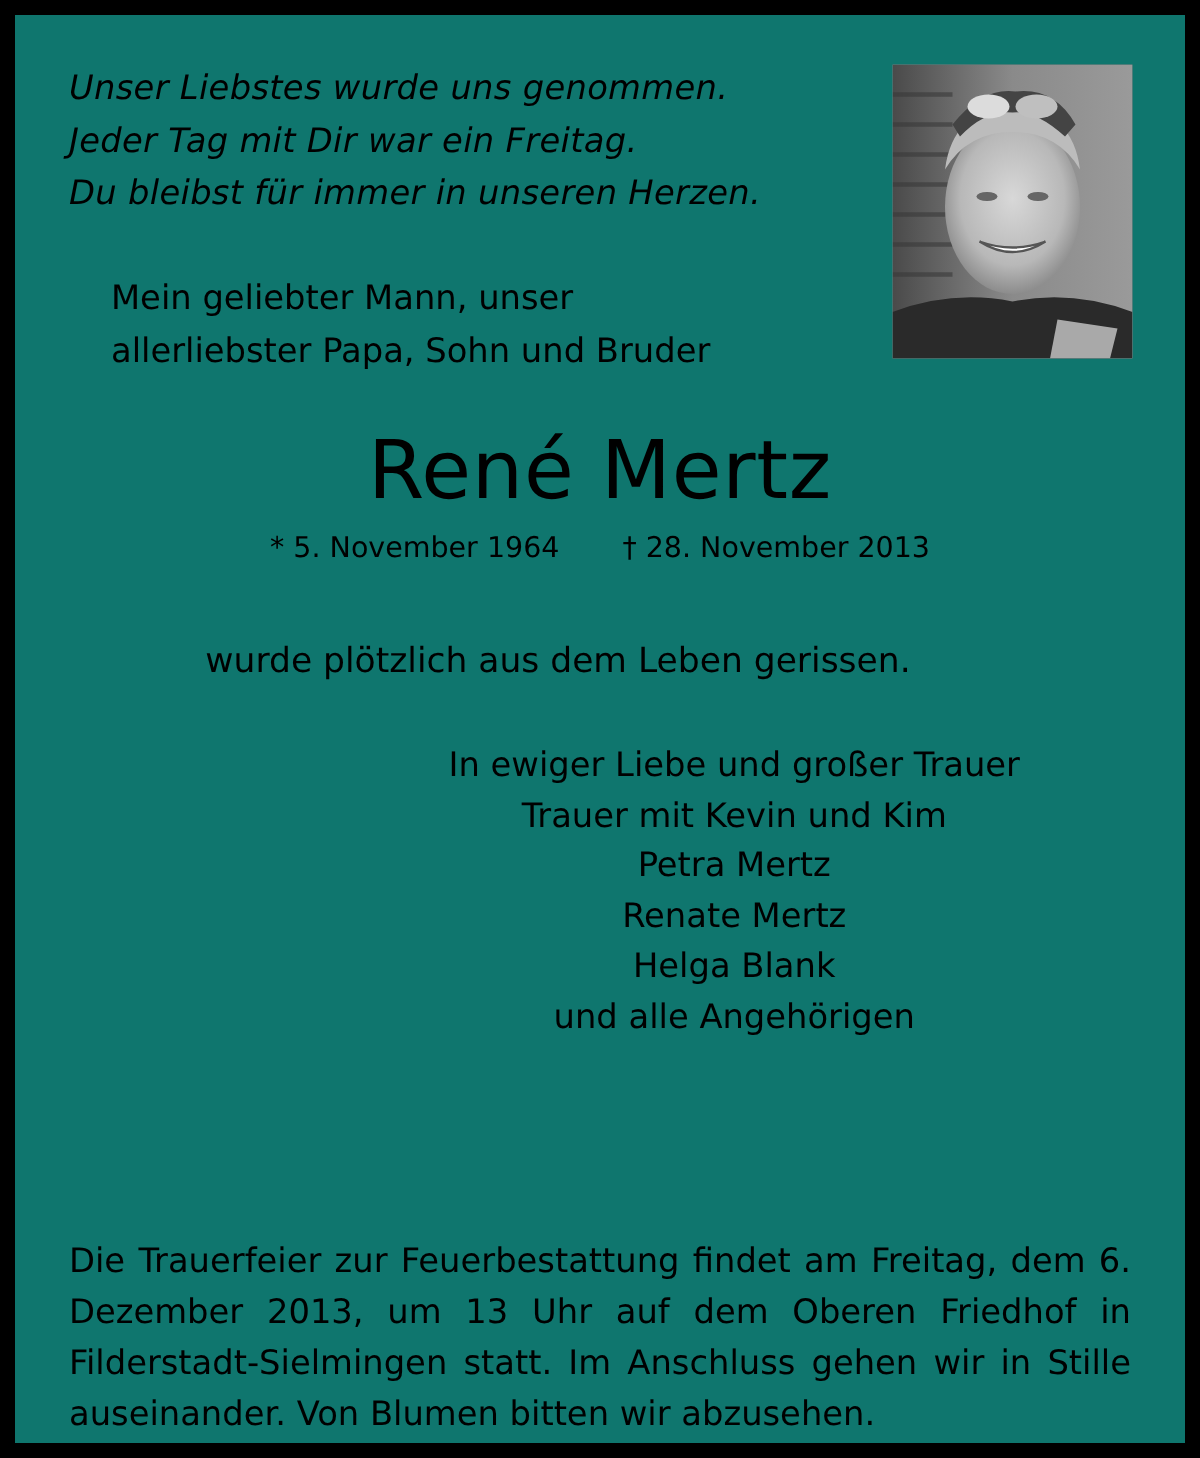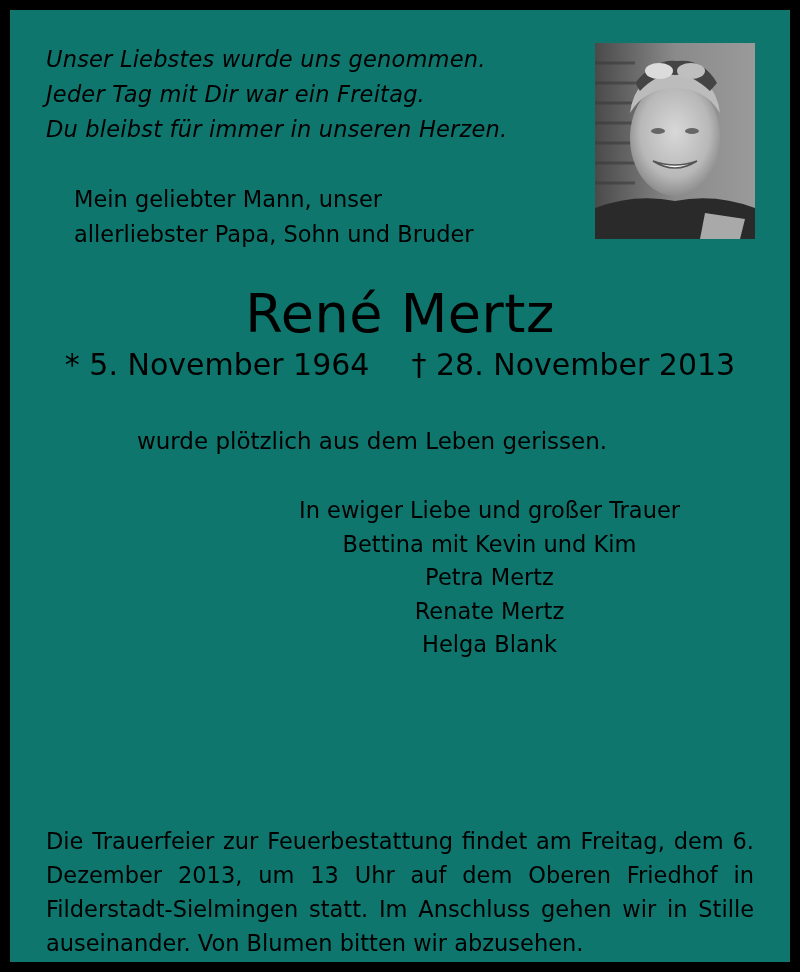--- a/index.html
+++ b/index.html
@@ -3,21 +3,21 @@
 <meta charset="utf-8">
 <style>
   html,body{margin:0;padding:0;background:#fff;}
   body{width:800px;height:972px;overflow:hidden;}
   .frame{position:absolute;left:0;top:0;width:780px;height:952px;border:10px solid #000;background:#0f766e;}
   .txt{position:absolute;font-family:"DejaVu Sans",sans-serif;color:#000;white-space:nowrap;}
   .verse{left:36px;top:32px;font-size:22.5px;font-style:italic;line-height:35px;letter-spacing:0.2px;}
   .intro{left:36px;top:172px;font-size:22.5px;line-height:35px;margin-left:28px;}
   .photo{position:absolute;left:585px;top:33px;width:160px;height:196px;overflow:hidden;background:#7a7a7a;}
   .name{left:0;width:780px;top:272px;text-align:center;font-size:54px;font-weight:normal;line-height:64px;letter-spacing:0.5px;}
-  .dates{left:0;width:780px;top:340px;text-align:center;font-size:30px;line-height:30px;}
+  .dates{left:0;width:780px;top:340px;text-align:center;font-size:19px;line-height:30px;}
   .dates .gap{display:inline-block;width:42px;}
   .sudden{left:0;width:724px;top:416px;text-align:center;font-size:23px;line-height:30px;}
   .mourners{left:289px;top:484px;font-size:22.5px;line-height:33.5px;text-align:center;}
   .paw{display:inline-block;vertical-align:-3px;margin-left:4px;}
   .funeral{left:36px;top:775px;width:708px;font-size:22.5px;line-height:34px;white-space:normal;text-align:justify;margin-top:39px;}
 </style>
 </head>
 <body>
 
 <div class="frame">
@@ -73,21 +73,22 @@
   <div class="txt name">René Mertz</div>
 
   <div class="txt dates">
     <span>* 5. November 1964</span><span class="gap"></span><span>† 28. November 2013</span>
   </div>
 
   <div class="txt sudden">wurde plötzlich aus dem Leben gerissen.</div>
 
   <div class="txt mourners">
     <div>In ewiger Liebe und großer Trauer</div>
-    <div>Bettina mit Kevin und Kim</div>
+    <div>Trauer mit Kevin und Kim</div>
     <div>Petra Mertz</div>
     <div>Renate Mertz</div>
     <div>Helga Blank</div>
+    <div>und alle Angehörigen</div>
   </div>
 
   <div class="txt funeral">Die Trauerfeier zur Feuerbestattung findet am Freitag, dem 6. Dezember 2013, um 13 Uhr auf dem Oberen Friedhof in Filderstadt-Sielmingen statt. Im Anschluss gehen wir in Stille auseinander. Von Blumen bitten wir abzusehen.</div>
 
 </div>
 
 </body></html>

